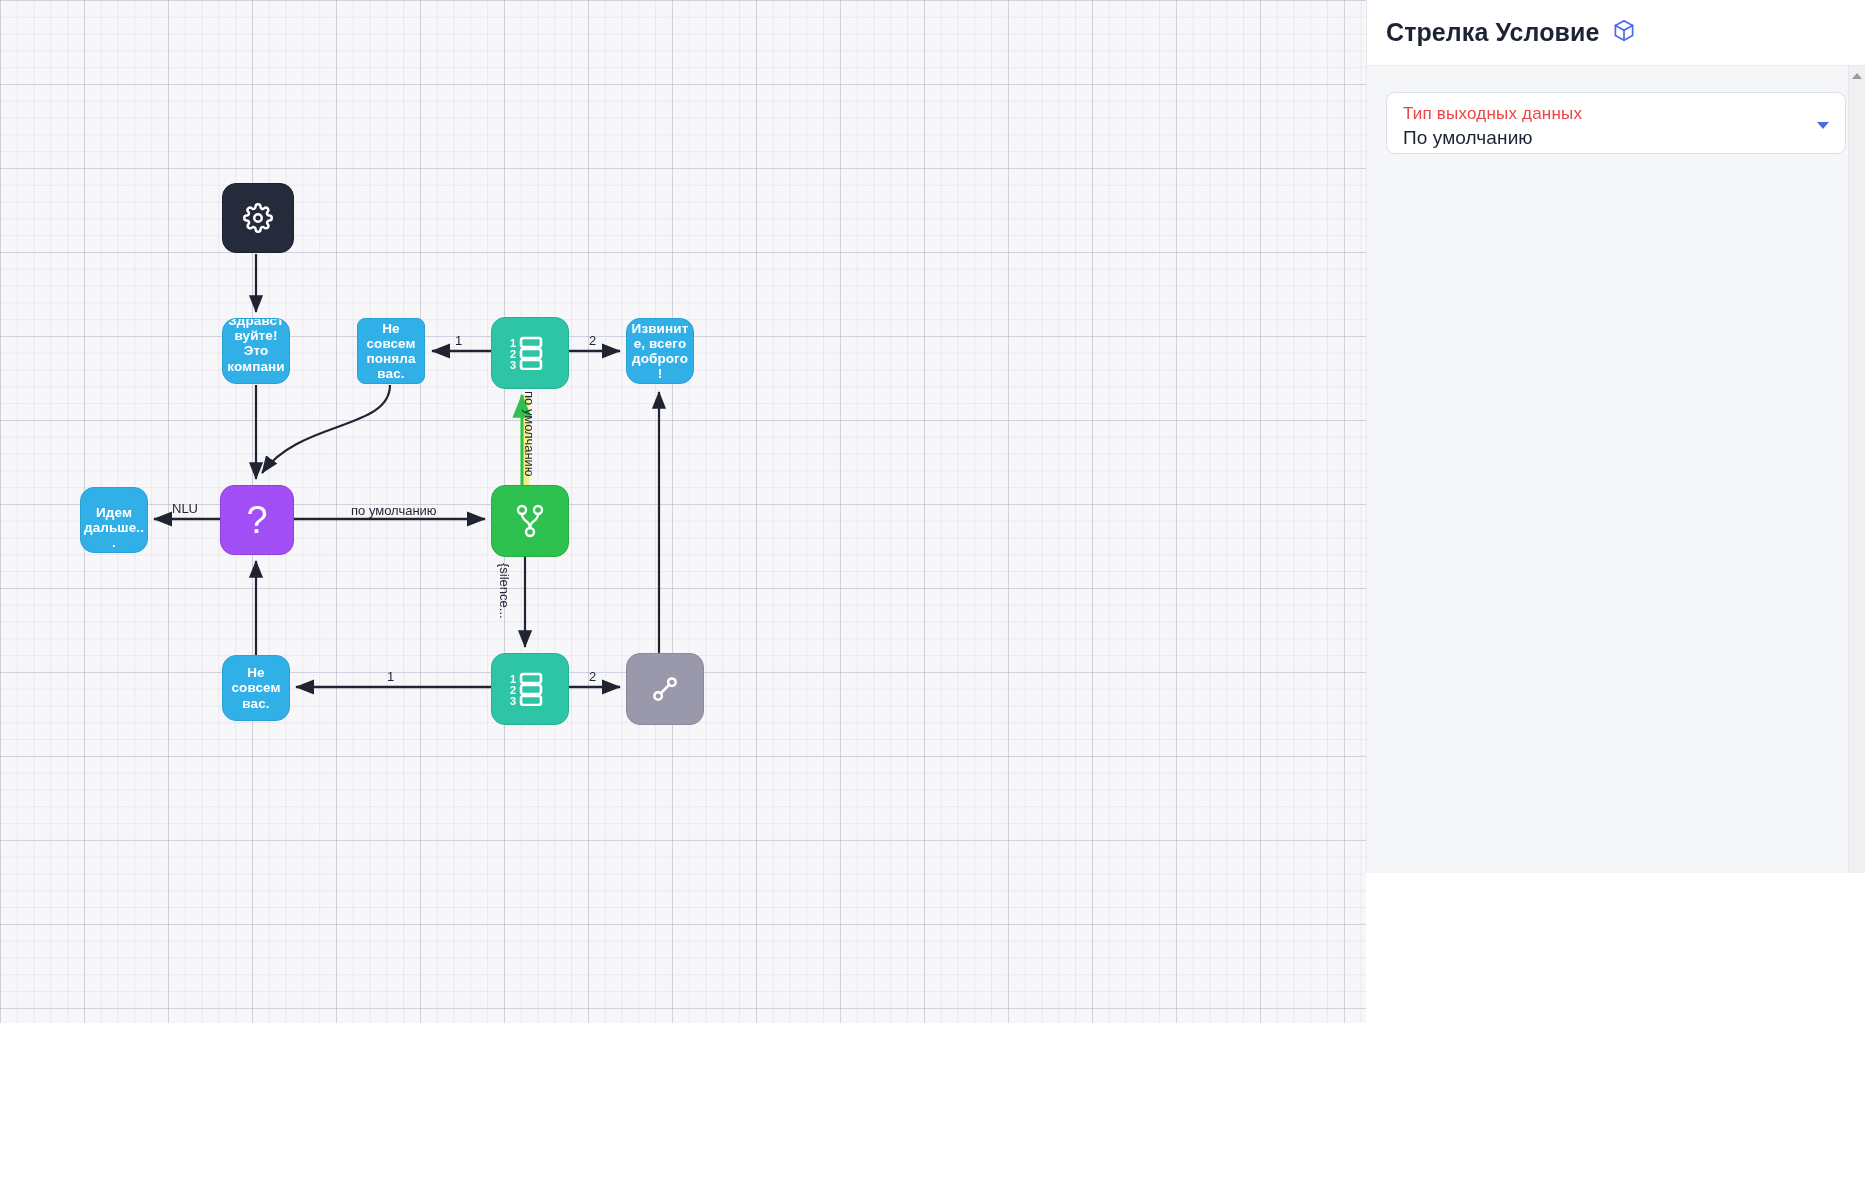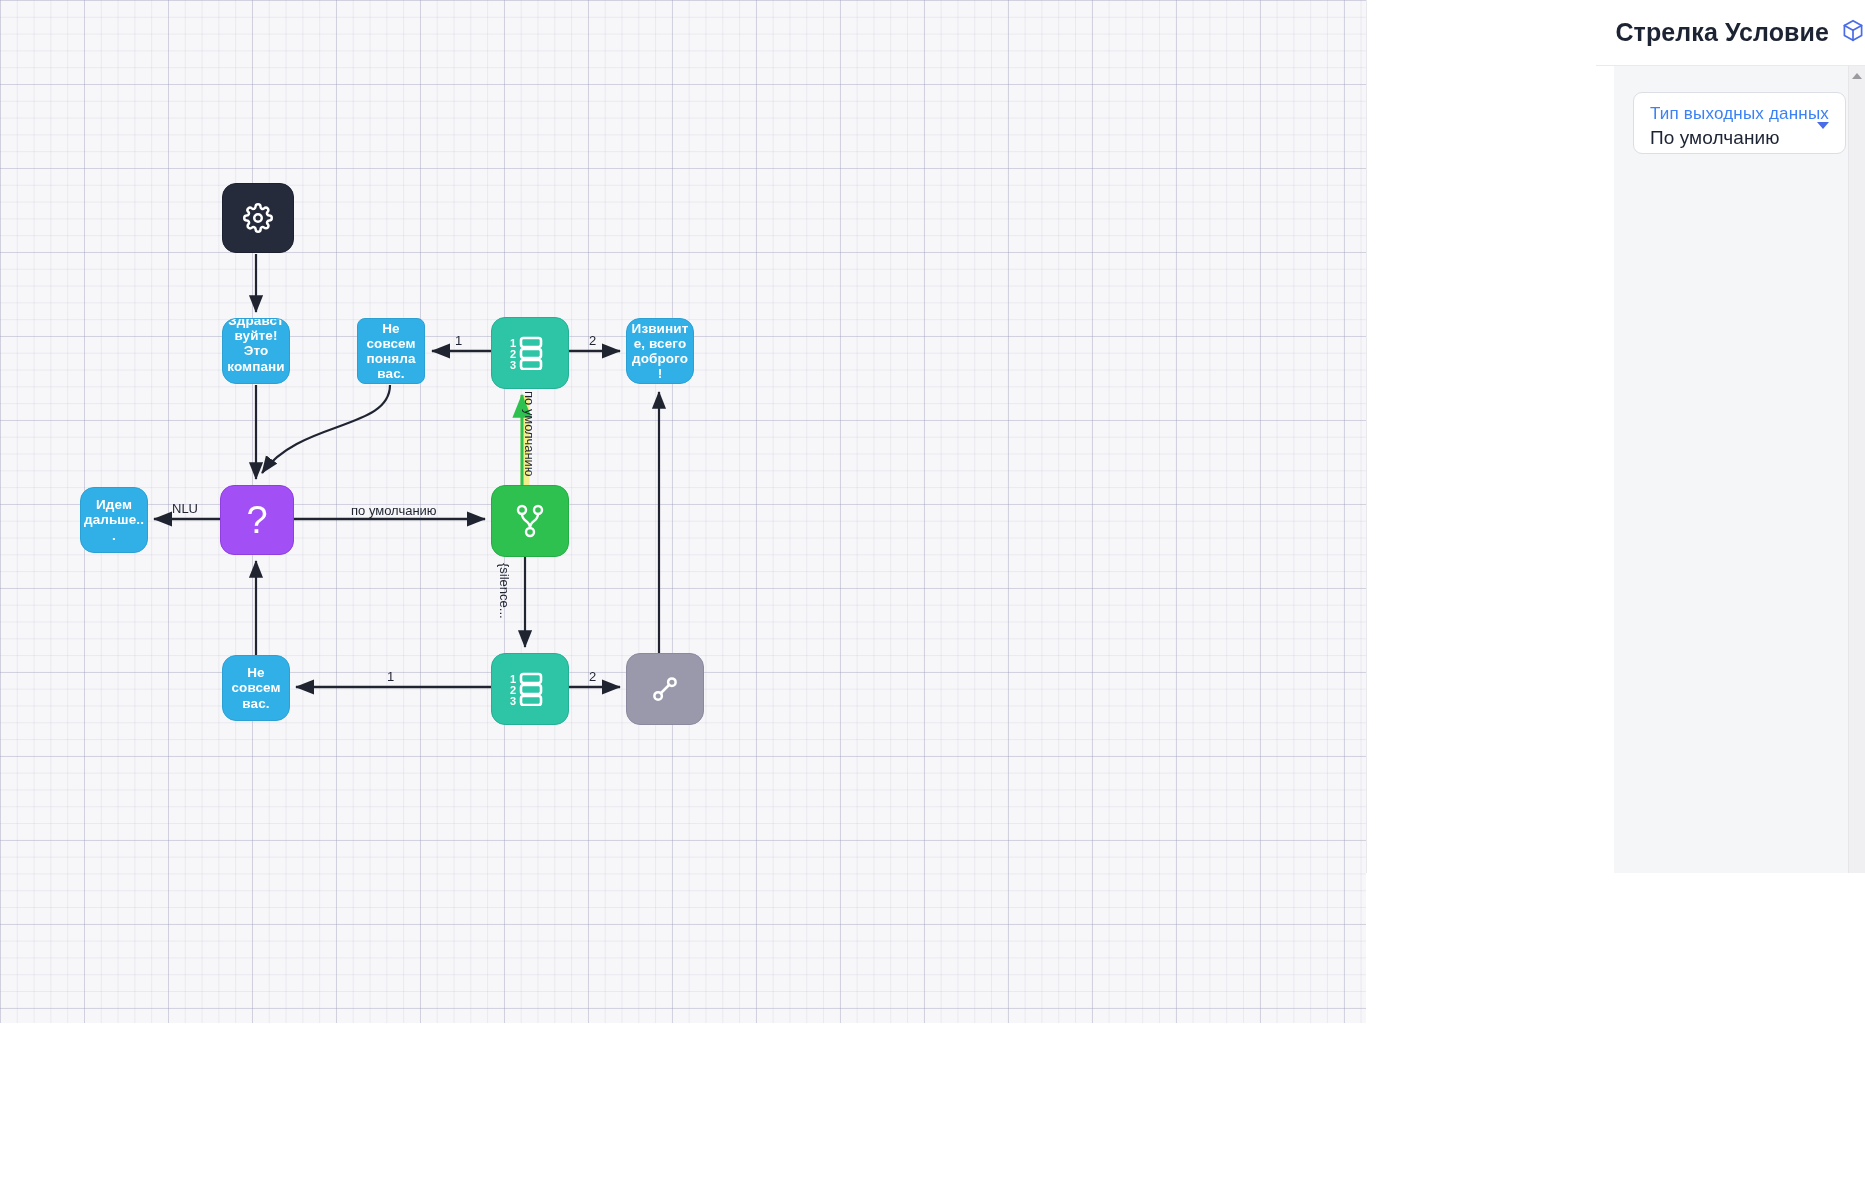--- a/index.html
+++ b/index.html
@@ -119,21 +119,20 @@
 
   
   #side-panel {
     position: relative;
     width: 499px;
     height: 873px;
     background: #ffffff;
     border-left: 1px solid #e8e9ee;
     display: flex;
     flex-direction: column;
-    align-items: flex-end;
   }
   #panel-header {
     height: 66px;
     flex: 0 0 66px;
     display: flex;
     align-items: center;
     gap: 12px;
     padding: 0 0 0 19px;
     border-bottom: 1px solid #e9eaef;
     background: #ffffff;
@@ -173,21 +172,21 @@
     font-size: 17px;
     color: #a7abb8;
     letter-spacing: 0.2px;
   }
   #field-output-type {
     height: 62px;
     padding: 11px 16px 0 16px;
   }
   #output-type-label {
     font-size: 17px;
-    color: #3b82f6;
+    color: #ef4444;
     letter-spacing: 0.2px;
     display: block;
     margin-bottom: 3px;
   }
   #output-type-value {
     font-size: 19px;
     color: #1c2333;
     letter-spacing: 0.1px;
     display: block;
   }
@@ -294,21 +293,21 @@
           <rect x="11" y="13" width="20" height="9" rx="2.4" fill="none" stroke="#ffffff" stroke-width="2.6"></rect>
           <rect x="11" y="24" width="20" height="9" rx="2.4" fill="none" stroke="#ffffff" stroke-width="2.6"></rect>
         </svg>
       </span>
     </div>
 
     <div class="node node-msg" style="left:626px; top:318px;">
       <span>Извините, всего доброго!</span>
     </div>
 
-    <div class="node node-msg" style="left:80px; top:487px;">
+    <div class="node node-msg" style="left:80px; top:487px;align-items:flex-end;">
       <span>Идем дальше...</span>
     </div>
 
     <div class="node node-question" style="left:220px; top:485px;">
       <span>?</span>
     </div>
 
     <div class="node node-branch" style="left:491px; top:485px;">
       <span>
         <svg width="30" height="34" viewBox="0 0 28 34" fill="none" stroke="#ffffff" stroke-width="2.4" stroke-linecap="round">

